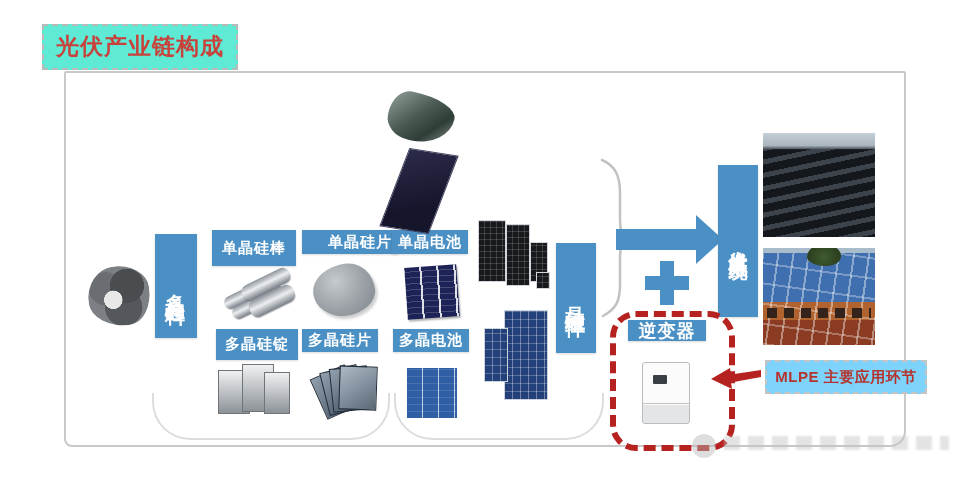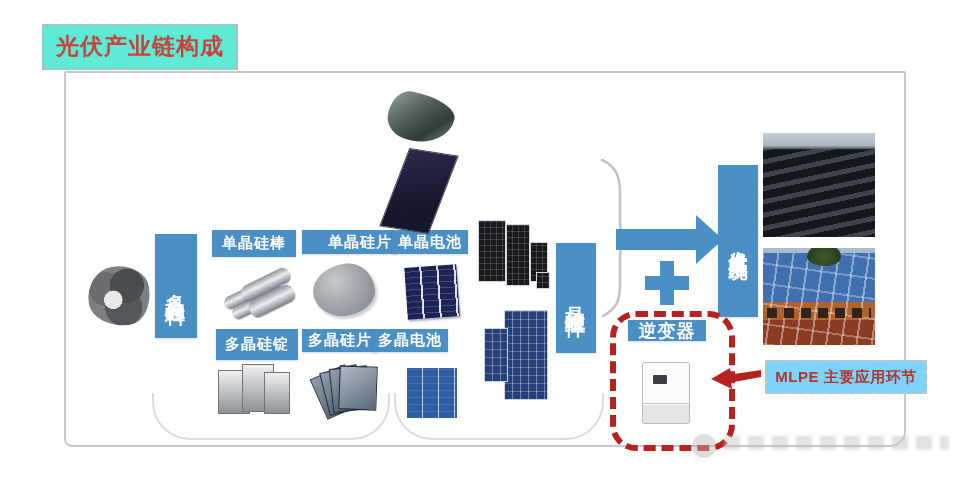--- a/index.html
+++ b/index.html
@@ -184,21 +184,21 @@
     <path d="M 602,160 C 616,166 620,177 620,193 L 620,221 C 620,231 622,236 627,239 C 622,242 620,247 620,257 L 620,285 C 620,301 616,309 603,316" fill="none" stroke="#c2c2c2" stroke-width="2.5" stroke-linecap="round"></path>
     <polygon points="616,229 696,229 696,215 723,239.5 696,264 696,250 616,250" fill="#4b90c4"></polygon>
     <rect x="645" y="276" width="44" height="14" fill="#4b90c4"></rect>
     <rect x="660" y="261" width="14" height="44" fill="#4b90c4"></rect>
     <polygon points="761,370 731,374.5 730,368 711,379 732,389 731,382.5 761,377" fill="#b5221f"></polygon>
   </svg>
 
   <div class="img" id="poly-chunk"></div>
   <div class="bbox vbox" style="left:155px;top:234px;width:42px;height:104px;">多晶硅料</div>
 
-  <div class="bbox hbox" style="left:212px;top:230px;width:84px;height:27px;">单晶硅棒</div>
+  <div class="bbox hbox" style="left:212px;top:230px;width:84px;height:36px;">单晶硅棒</div>
   <div class="img" style="left:222px;top:258px;width:74px;height:66px;">
     <div class="rod" style="left:0px;top:28px;"></div>
     <div class="rod" style="left:8px;top:38px;"></div>
     <div class="rod" style="left:18px;top:18px;width:52px;height:16px;"></div>
     <div class="rod" style="left:26px;top:34px;width:48px;height:18px;"></div>
   </div>
   <div class="bbox hbox" style="left:302px;top:230px;width:76px;height:24px;padding-left:20px;">单晶硅片</div>
   <div class="img" id="mono-wafer-img"></div>
   <div class="bbox hbox" style="left:392px;top:230px;width:76px;height:24px;">单晶电池</div>
   <div class="img" id="mono-cell-img"></div>
@@ -209,21 +209,21 @@
     <div class="ingot" style="left:24px;top:2px;width:30px;height:46px;"></div>
     <div class="ingot" style="left:46px;top:10px;width:24px;height:40px;"></div>
   </div>
   <div class="bbox hbox" style="left:302px;top:329px;width:76px;height:23px;">多晶硅片</div>
   <div class="img" style="left:317px;top:362px;width:64px;height:58px;">
     <div class="wafer-card" style="left:0px;top:8px;transform:rotate(-24deg);"></div>
     <div class="wafer-card" style="left:7px;top:6px;transform:rotate(-14deg);"></div>
     <div class="wafer-card" style="left:14px;top:5px;transform:rotate(-6deg);"></div>
     <div class="wafer-card" style="left:22px;top:4px;transform:rotate(2deg);background:linear-gradient(145deg,#aeb9c4,#7c8a98 60%,#5a6876);"></div>
   </div>
-  <div class="bbox hbox" style="left:372px;top:329px;width:76px;height:23px;">多晶电池</div>
+  <div class="bbox hbox" style="left:393px;top:329px;width:76px;height:23px;">多晶电池</div>
   <div class="img" id="poly-cell-img"></div>
 
   <div class="img" id="thinfilm-flex"></div>
   <div class="img" id="thinfilm-panel"></div>
 
   <div class="img" style="left:478px;top:216px;width:74px;height:74px;">
     <div class="mono-panel" style="left:0px;top:4px;width:26px;height:60px;"></div>
     <div class="mono-panel" style="left:28px;top:8px;width:22px;height:60px;"></div>
     <div class="mono-panel" style="left:52px;top:26px;width:16px;height:38px;"></div>
     <div class="mono-panel" style="left:58px;top:56px;width:12px;height:15px;"></div>

